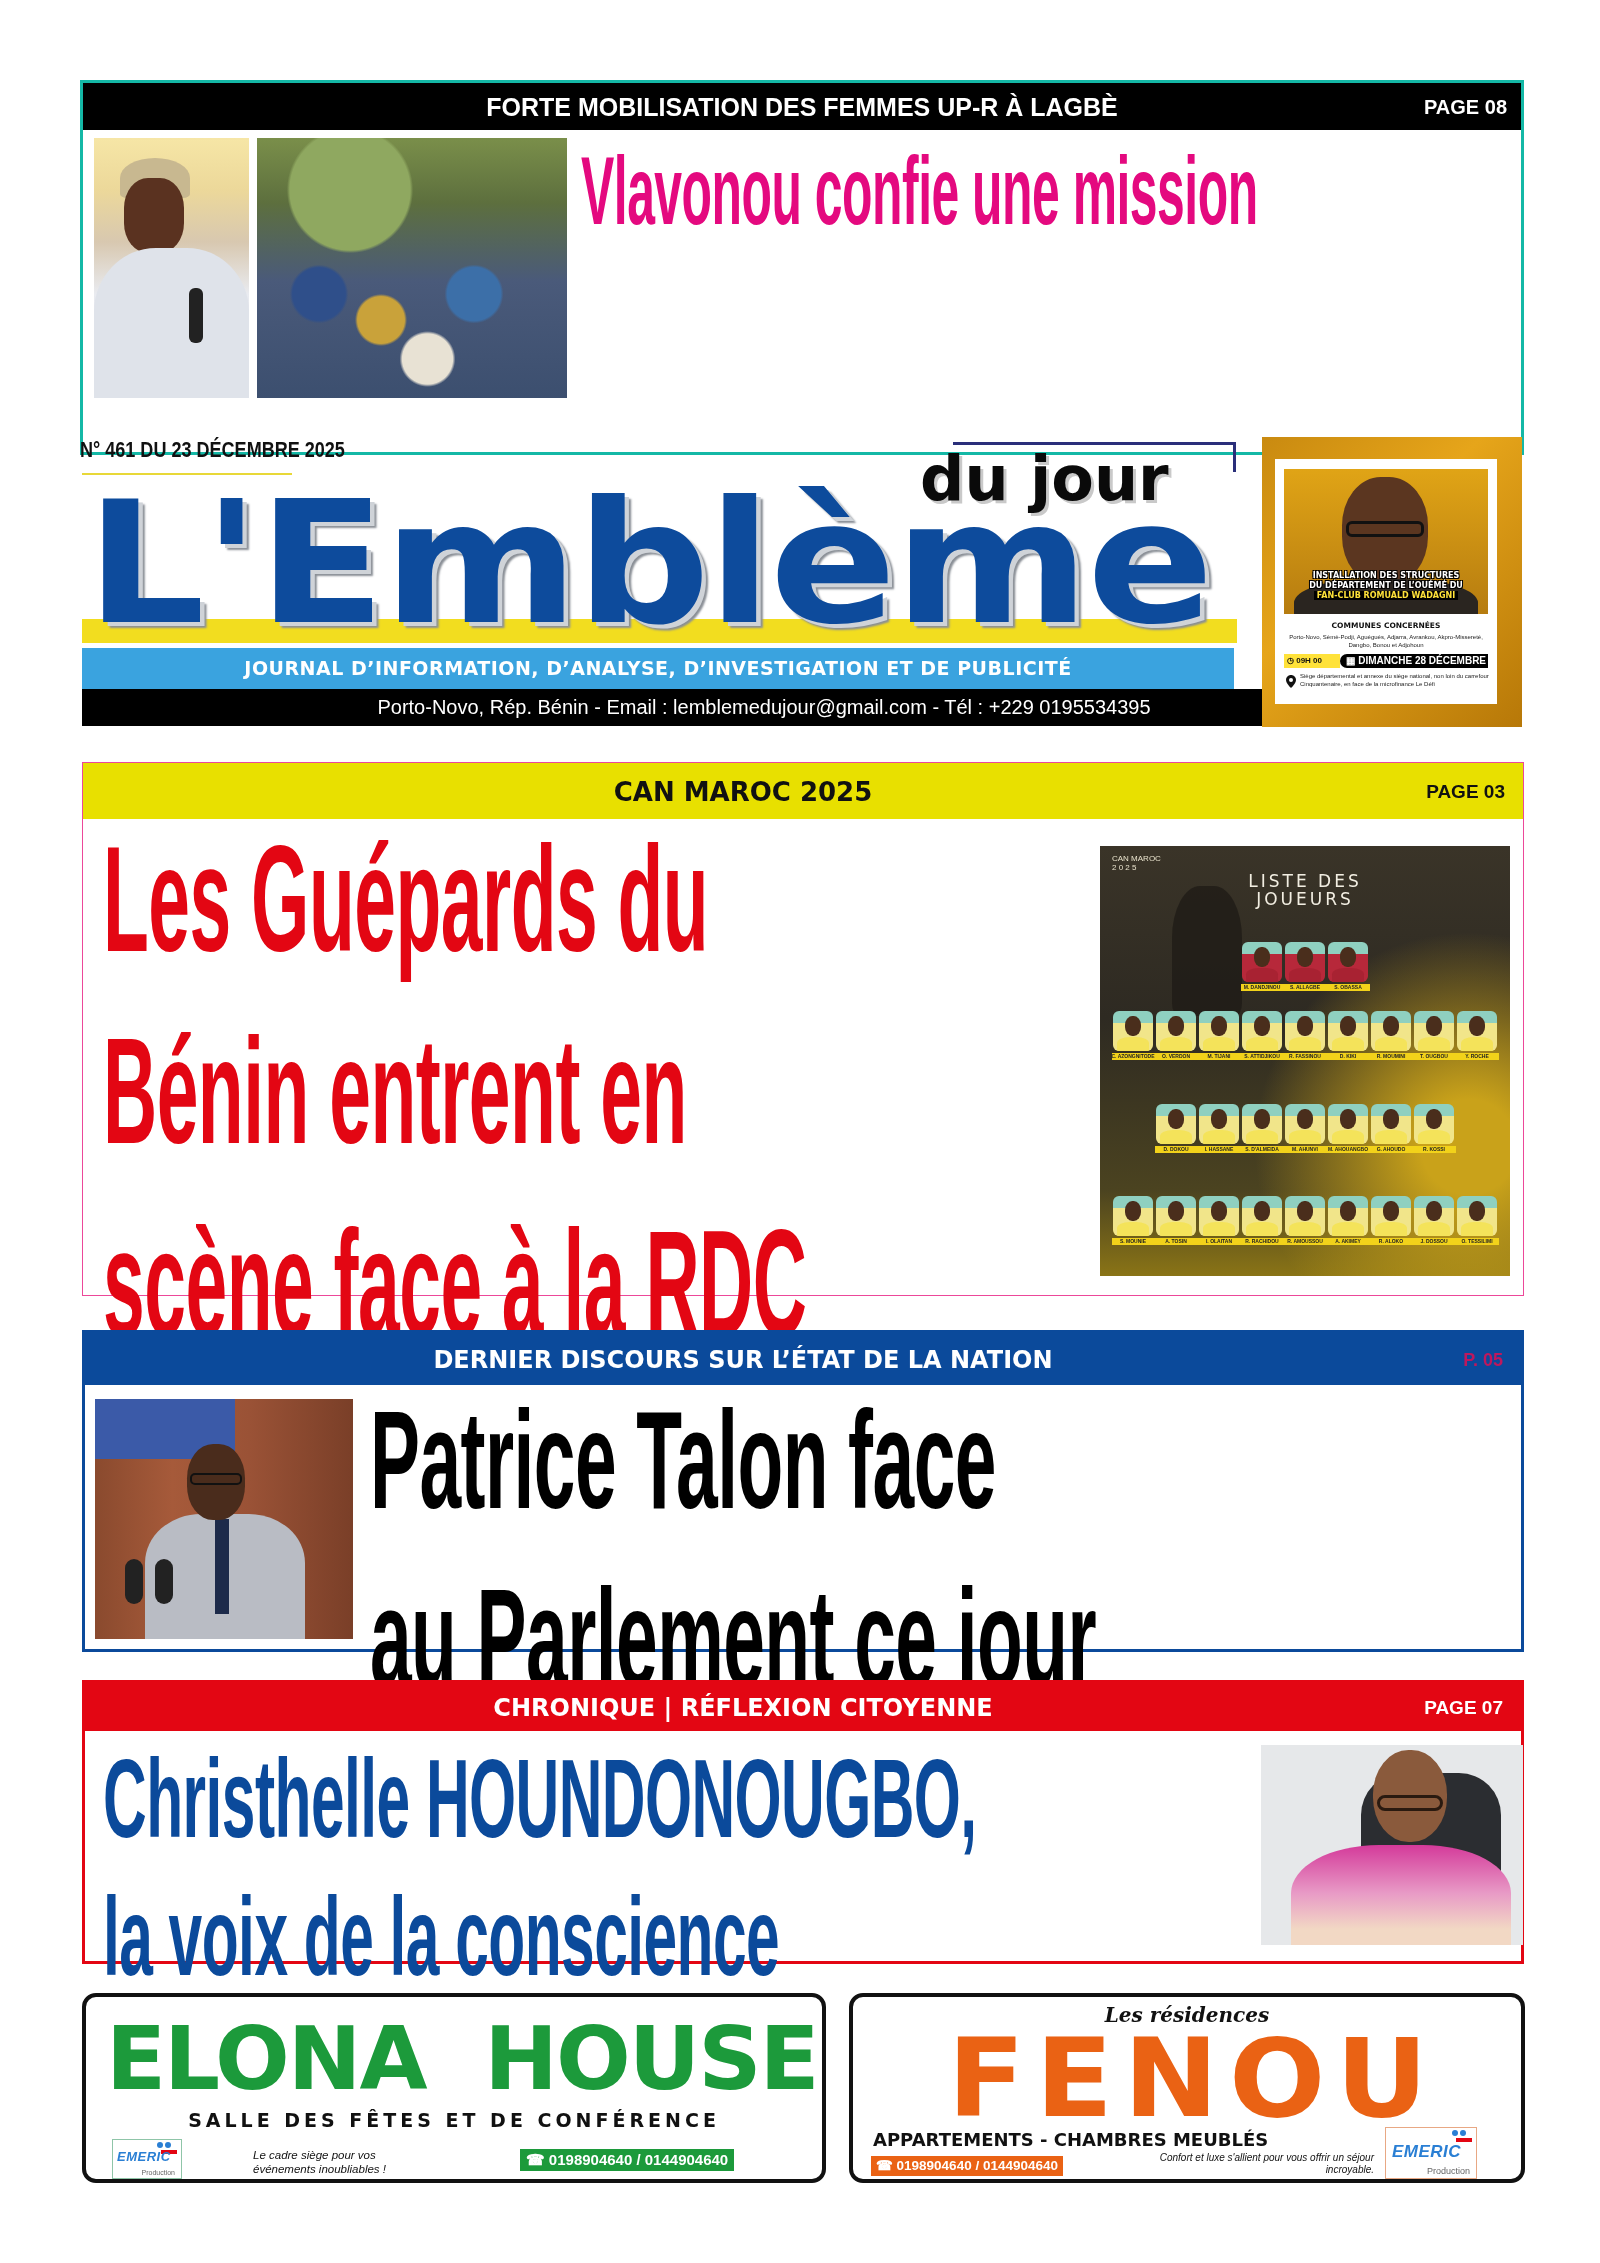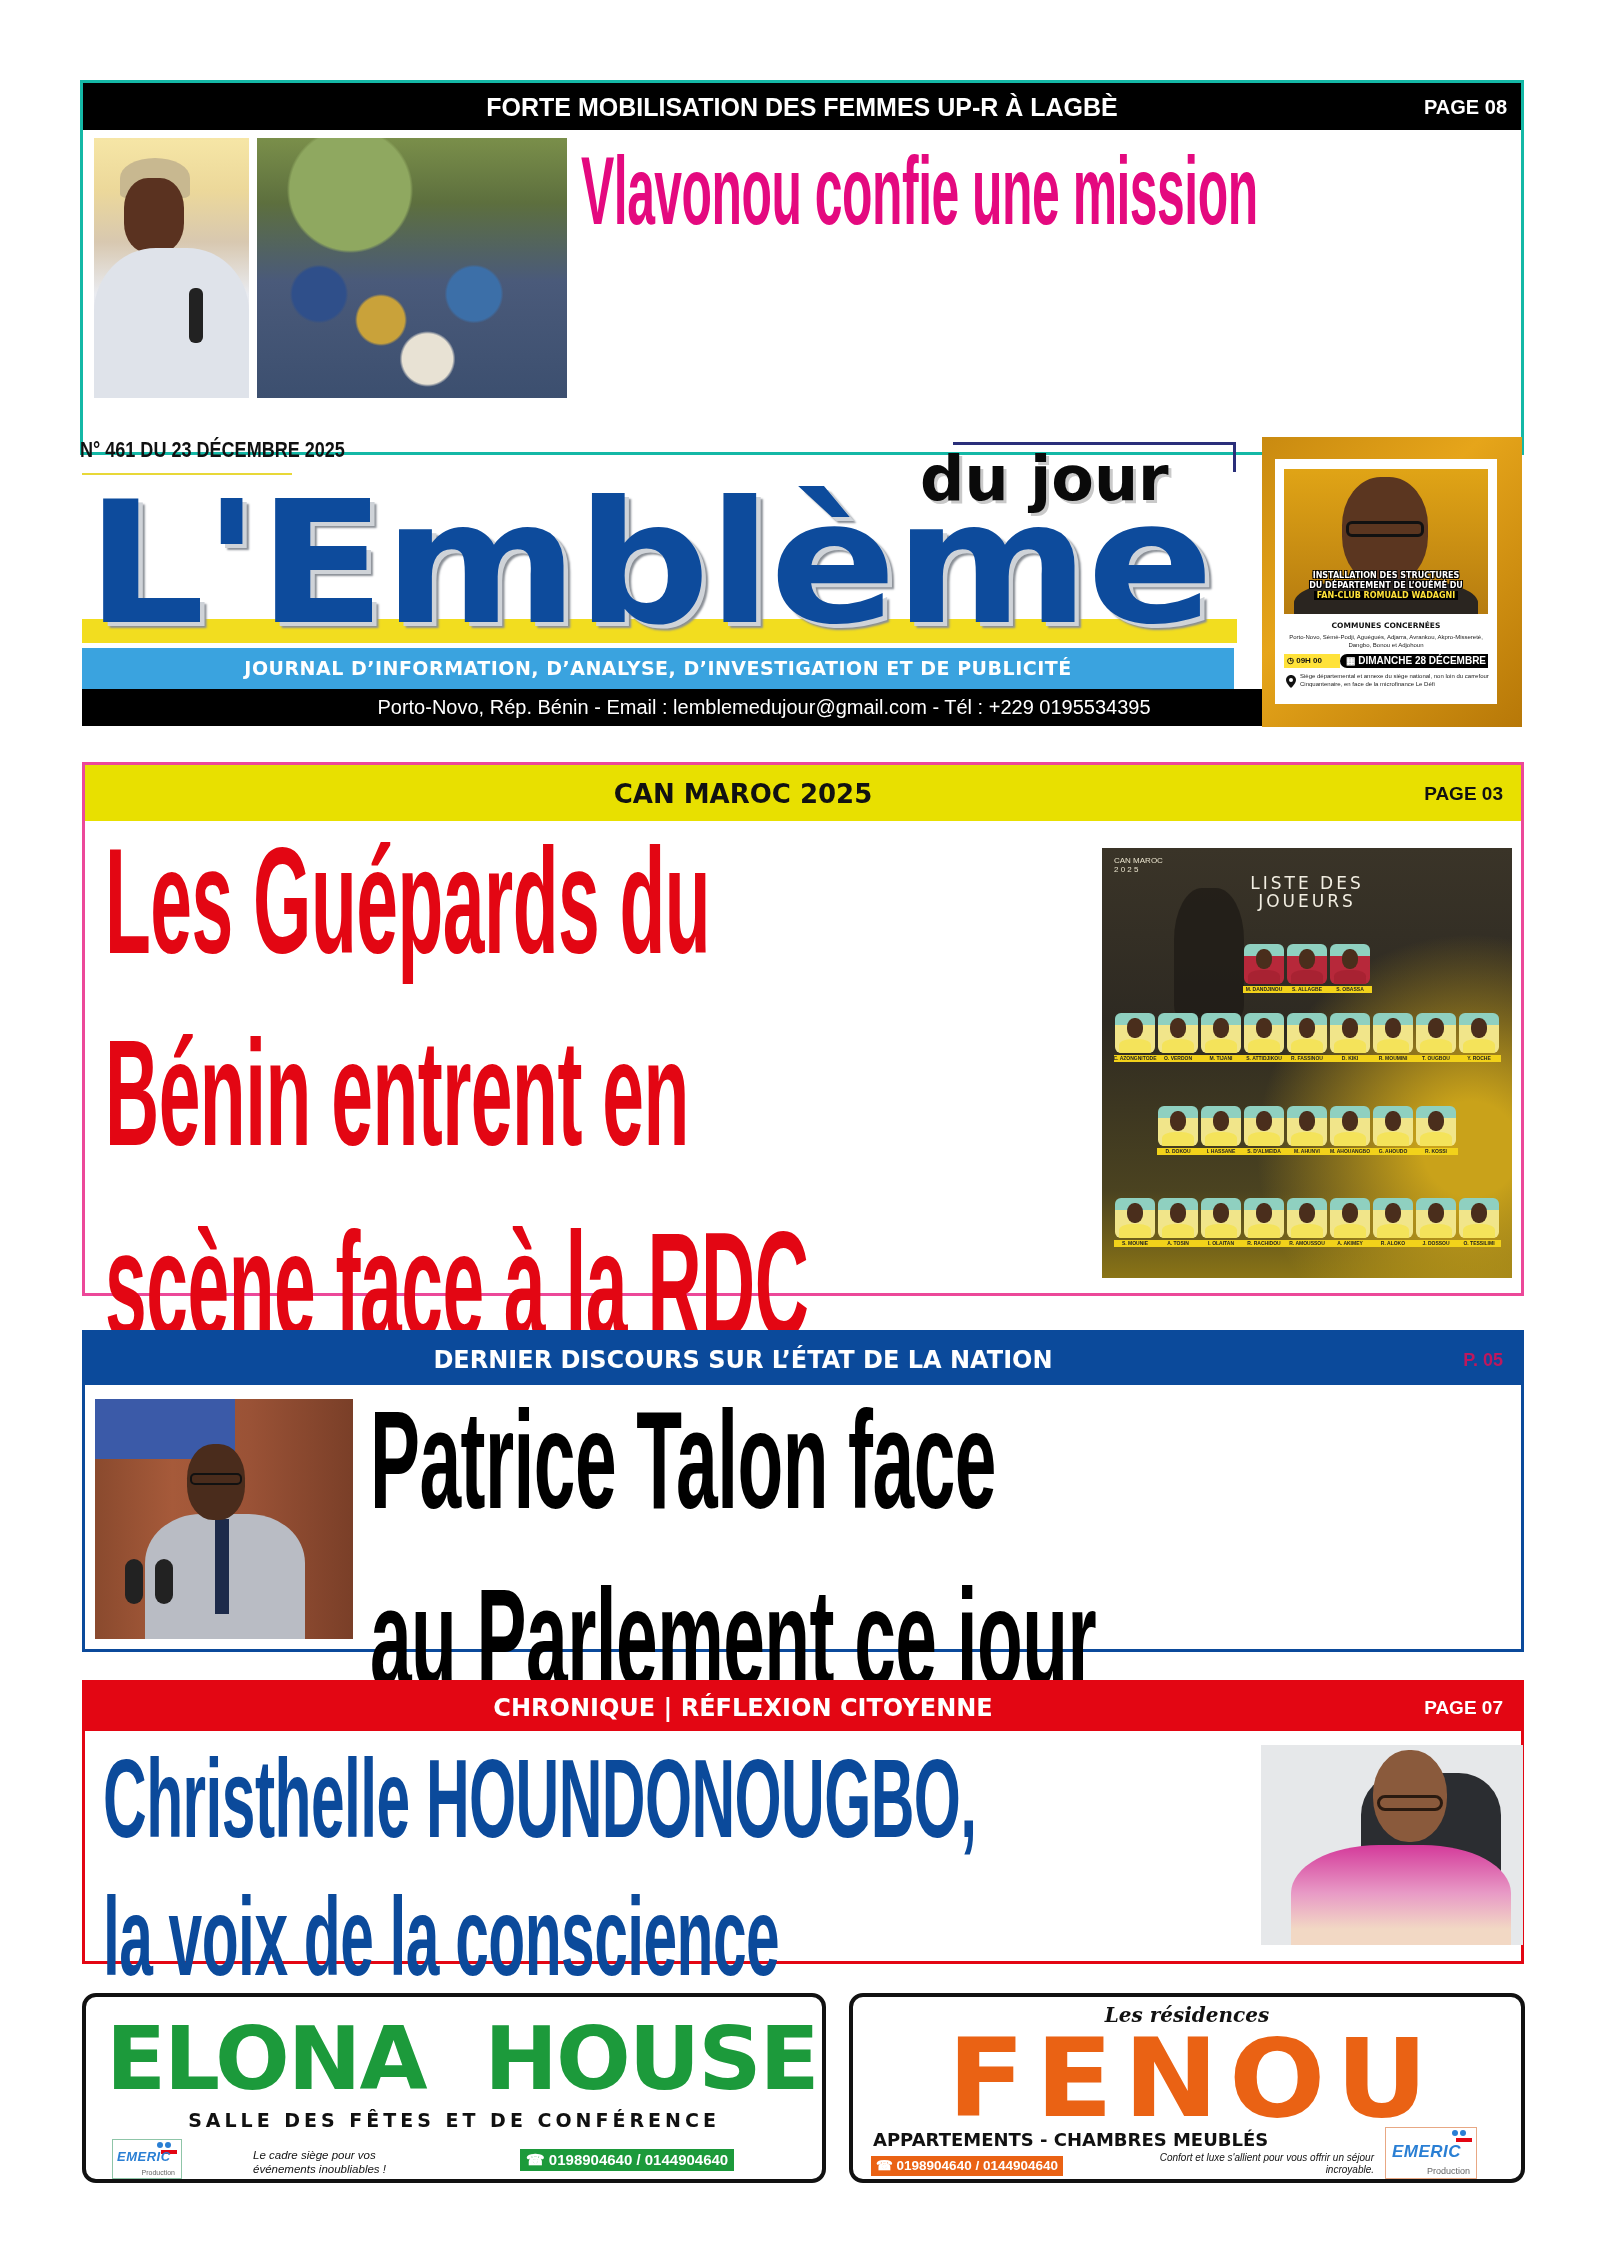--- a/index.html
+++ b/index.html
@@ -50,21 +50,21 @@
   #poster .title { position: absolute; left: 22px; top: 134px; width: 204px; text-align: center; color: #fff; font-family: "DejaVu Sans", sans-serif; font-weight: 700; font-size: 8px; line-height: 10px; text-shadow: 1px 1px 0 #000, -1px -1px 0 #000, 1px -1px 0 #000, -1px 1px 0 #000; }
   #poster .title .hl { background: #000; color: #ffe23a; text-shadow: none; padding: 0 3px; }
   #poster .communes-h { position: absolute; left: 20px; top: 184px; width: 208px; text-align: center; font-family: "DejaVu Sans", sans-serif; font-weight: 700; font-size: 7.5px; color: #111; }
   #poster .communes { position: absolute; left: 20px; top: 196px; width: 208px; text-align: center; font-size: 6px; line-height: 8px; color: #222; }
   #poster .time { position: absolute; left: 22px; top: 217px; width: 56px; height: 14px; background: #ffe23a; font-weight: 700; font-size: 8px; line-height: 14px; color: #111; padding-left: 3px; }
   #poster .date { position: absolute; left: 78px; top: 217px; width: 148px; height: 14px; background: #000; color: #fff; font-weight: 700; font-size: 10px; line-height: 14px; padding-left: 6px; border-radius: 7px 0 0 7px; }
   #poster .pin { position: absolute; left: 24px; top: 238px; width: 10px; height: 13px; }
   #poster .address { position: absolute; left: 38px; top: 236px; width: 190px; font-size: 6px; line-height: 7.5px; color: #222; }
 
   
-  #can-box { position: absolute; left: 82px; top: 762px; width: 1442px; height: 534px; border: 3px solid #ec4899; background: #fff; }
+  #can-box { position: absolute; left: 82px; top: 762px; width: 1442px; height: 534px; border: 1px solid #ec4899; background: #fff; }
   #can-box .bar { position: absolute; left: 0; top: 0; right: 0; height: 56px; background: #e8e000; }
   #can-box .kicker { position: absolute; left: 0; right: 0; top: 14px; padding-right: 120px; text-align: center; font-family: "DejaVu Sans", sans-serif; font-weight: 700; font-size: 26px; color: #111; }
   #can-box .page { position: absolute; right: 18px; top: 18px; font-weight: 700; font-size: 19px; color: #111; }
   #can-box .headline { position: absolute; left: 20px; top: 62px; width: 1000px; color: #e30613; line-height: 148px; }
   #can-box .headline .cond { font-size: 150px; transform: scaleX(0.5); letter-spacing: -1px; }
   #squad { position: absolute; left: 1017px; top: 83px; width: 410px; height: 430px; background: radial-gradient(circle at 90% 70%, #c9a21a 0 10%, transparent 45%), linear-gradient(180deg,#3a3428,#2e2a22 40%,#4b4320 80%,#8a7416); overflow: hidden; }
   #squad .tag { position: absolute; left: 12px; top: 8px; color: #e8e2cc; font-size: 8px; line-height: 9px; }
   #squad .title { position: absolute; left: 100px; top: 26px; width: 210px; text-align: center; color: #f2eee2; font-family: "DejaVu Sans", sans-serif; font-size: 17px; line-height: 18px; letter-spacing: 3px; }
   #squad .statue { position: absolute; left: 72px; top: 40px; width: 70px; height: 130px; background: #1f1c17; border-radius: 40% 40% 10% 10%; opacity: 0.8; }
   #squad .row { position: absolute; left: 0; right: 0; display: flex; justify-content: center; gap: 3px; }

